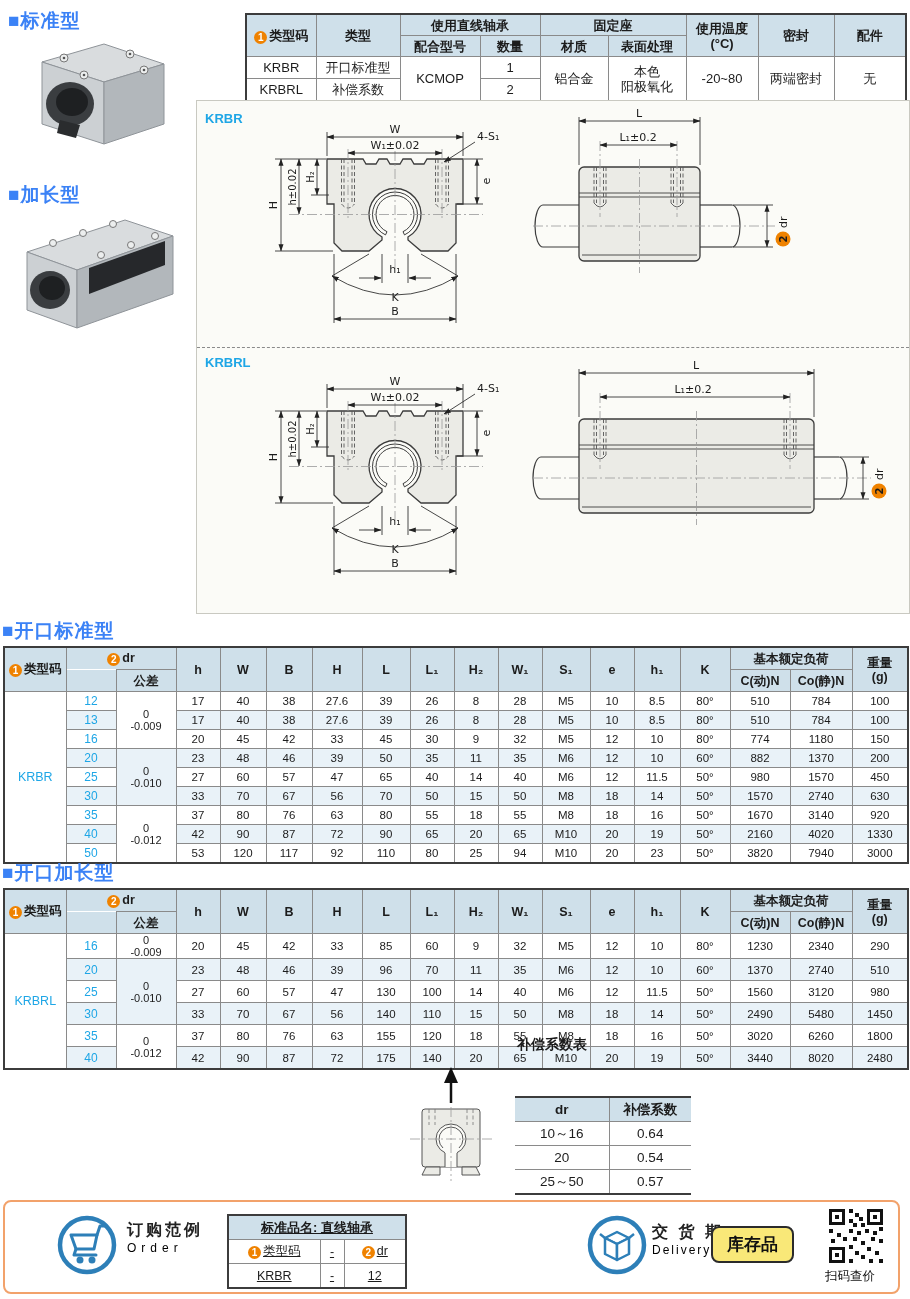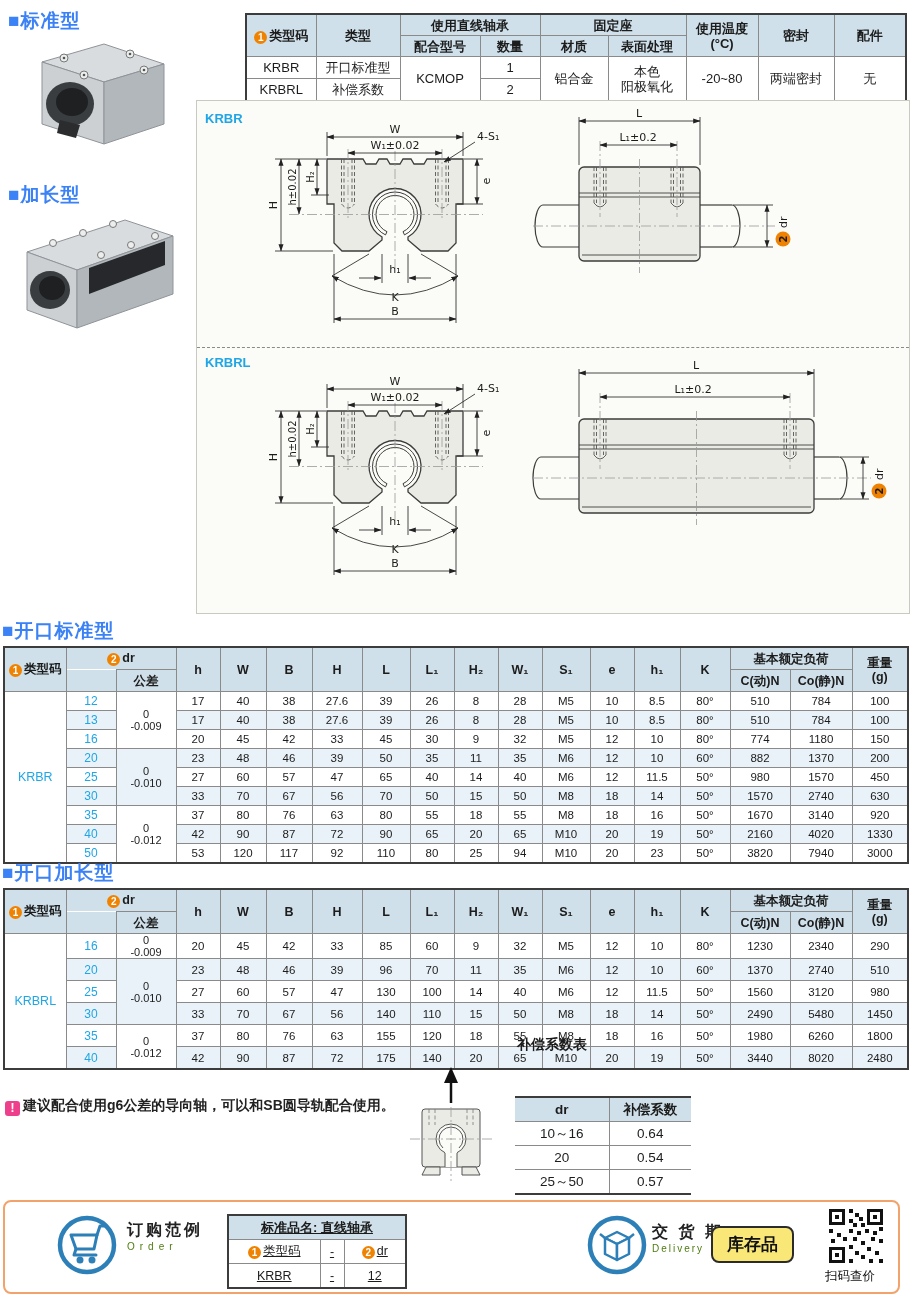--- a/index.html
+++ b/index.html
@@ -40,21 +40,21 @@
   .bang{display:inline-block;width:15px;height:15px;border-radius:3px;background:#ee3f8d;color:#fff;
         font-size:12px;line-height:15px;text-align:center;font-weight:700;margin-right:3px;vertical-align:-2px;}
   .comp-title{font-size:14px;font-weight:600;}
   .t-comp{border-left:none!important;border-right:none!important;}
   .t-comp th,.t-comp td{font-size:13.5px;height:23px;}
   .t-comp th:first-child,.t-comp td:first-child{border-left:none;}
   .t-comp th:last-child,.t-comp td:last-child{border-right:none;}
   
   #footer{border:2.5px solid #f2a26b;border-radius:8px;background:#fff;}
   .f-cn{font-size:16px;font-weight:600;letter-spacing:3px;color:#222;}
-  .f-en{font-size:10px;letter-spacing:5px;color:#4d7c0f;}
+  .f-en{font-size:12px;letter-spacing:5px;color:#000000;}
   .t-order{border:2px solid #333;text-decoration:underline;}
   .t-order th,.t-order td{border:1px solid #333;height:23px;font-size:12.5px;background:#fff;}
   .t-order th{font-weight:700;font-size:13px;}
   .stock-badge{display:inline-block;padding:5px 14px;background:#f9e878;border:2px solid #2b2b2b;
         border-radius:8px;font-size:17px;font-weight:700;color:#111;}
   .qr-label{font-size:12.5px;color:#111;}
 </style>
 </head>
 <body>
 
@@ -792,21 +792,21 @@
           <td>76</td>
           <td>63</td>
           <td>155</td>
           <td>120</td>
           <td>18</td>
           <td>55</td>
           <td>M8</td>
           <td>18</td>
           <td>16</td>
           <td>50°</td>
-          <td>1980</td>
+          <td>3020</td>
           <td>6260</td>
           <td>1800</td>
         </tr>
     <tr class="alt">
           <td class="drv">40</td>
           <td>42</td>
           <td>90</td>
           <td>87</td>
           <td>72</td>
           <td>175</td>
@@ -817,23 +817,20 @@
           <td>20</td>
           <td>19</td>
           <td>50°</td>
           <td>3440</td>
           <td>8020</td>
           <td>2480</td>
         </tr>
   </tbody>
     </table>
 
-  <div class="abs note" style="left:5px;top:1095px;width:390px;">
-    <span class="bang">!</span><span>建议配合使用g6公差的导向轴，可以和SB圆导轨配合使用。</span>
-  </div>
 
   <svg class="abs" style="left:398px;top:1063px;" width="105" height="135" viewBox="0 0 105 135">
     <g>
       <line x1="53" y1="40" x2="53" y2="16" stroke="#111" stroke-width="2.5"></line>
       <polygon points="53,4 46,20 60,20" fill="#111"></polygon>
     </g>
     <g>
       <rect x="24" y="46" width="58" height="58" rx="3" fill="#ebebe6" stroke="#555"></rect>
       <polygon points="28,104 42,104 42,112 24,112" fill="#ebebe6" stroke="#555"></polygon>
       <polygon points="64,104 78,104 82,112 64,112" fill="#ebebe6" stroke="#555"></polygon>

